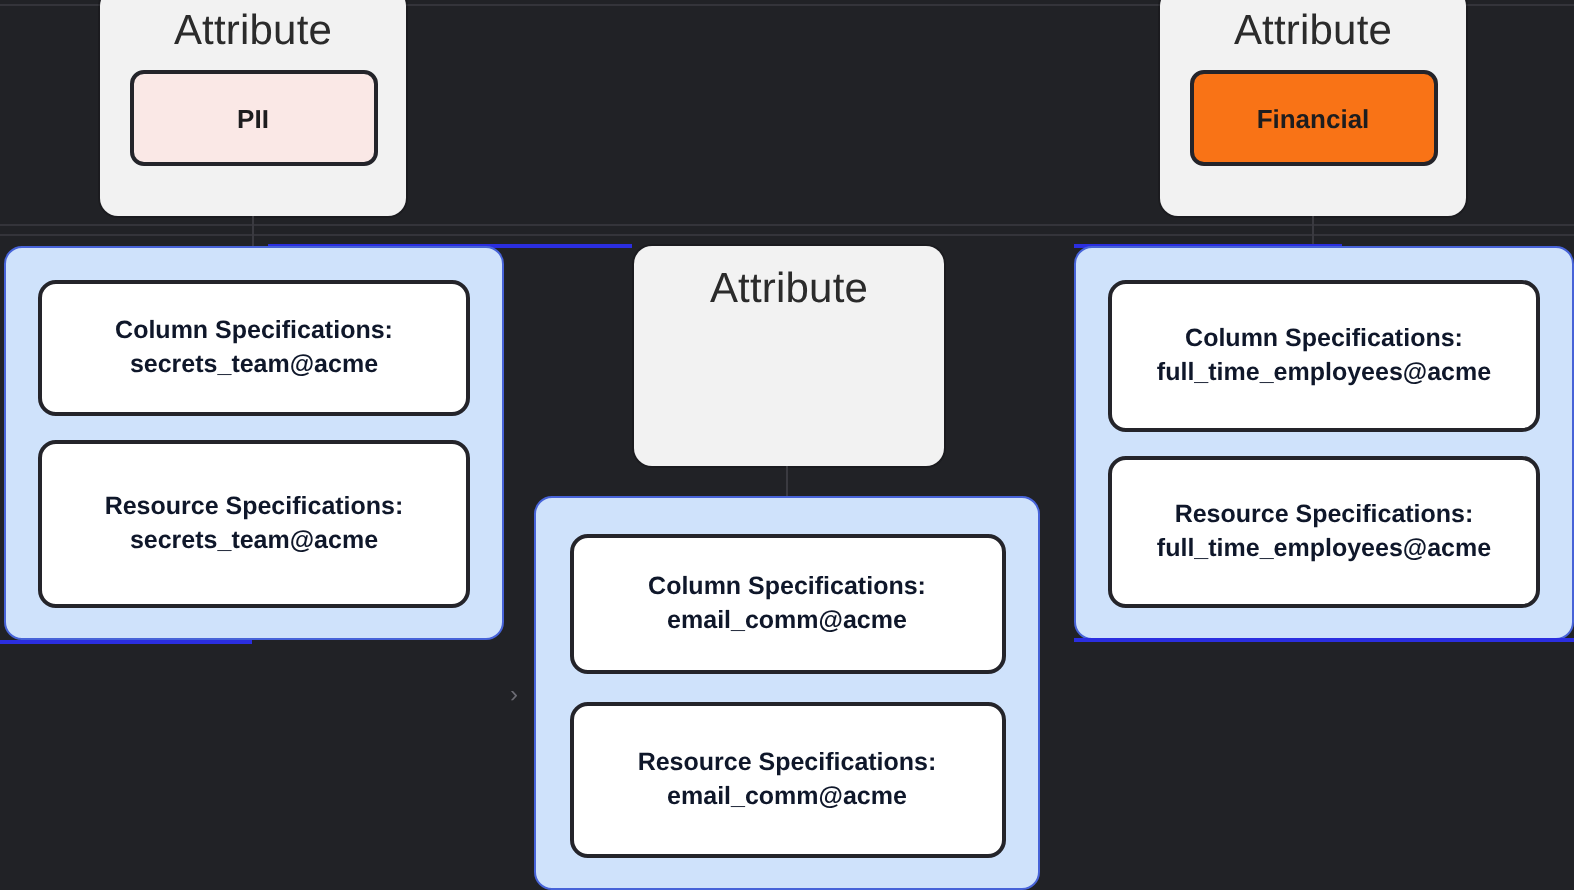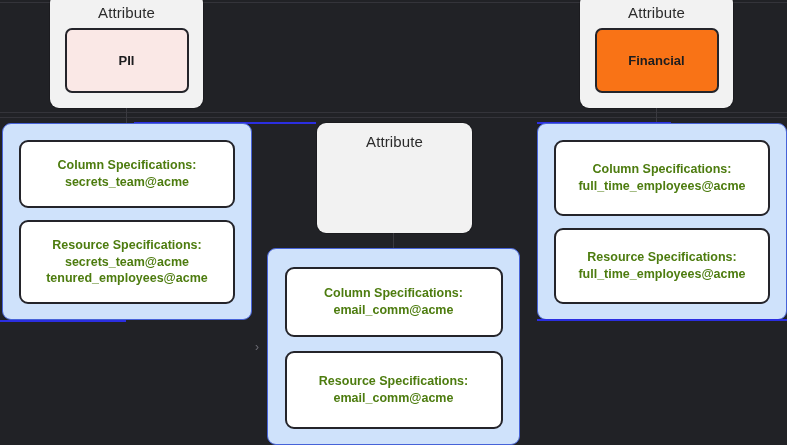--- a/index.html
+++ b/index.html
@@ -22,39 +22,39 @@
   .attr-card {
     position: absolute;
     background: #f2f2f2;
     border-radius: 9px;
     display: flex;
     flex-direction: column;
     align-items: center;
     box-shadow: 0 0 0 1px rgba(0,0,0,0.18);
   }
   .attr-title {
-    font-size: 15px;
+    font-size: 21px;
     color: #2b2b2b;
     font-weight: 400;
     margin-top: 10px;
     margin-bottom: 7px;
     letter-spacing: 0.1px;
     white-space: nowrap;
   }
   .attr-chip {
     border: 2px solid #24242a;
     border-radius: 7px;
     font-size: 13px;
     font-weight: bold;
     color: #1d1d1f;
     display: flex;
     align-items: center;
     justify-content: center;
     width: 124px;
-    height: 65px;
+    height: 48px;
     white-space: nowrap;
   }
 
   
   .spec-panel {
     position: absolute;
     background: #cfe2fb;
     border-radius: 9px;
     border: 1px solid #4763d8;
     display: flex;
@@ -65,21 +65,21 @@
     background: #ffffff;
     border: 2px solid #24242a;
     border-radius: 9px;
     display: flex;
     flex-direction: column;
     align-items: center;
     justify-content: center;
     text-align: center;
     font-size: 12.5px;
     font-weight: bold;
-    color: #4d7c0f;
+    color: #0f172a;
     line-height: 1.33;
     padding: 6px 8px;
   }
   .spec-card .ln { display: block; white-space: nowrap; }
 
   
   .edge-line {
     position: absolute;
     background: #2b2ee0;
   }
@@ -127,21 +127,20 @@
   <div class="edge-line" style="left:537px; top:122px; width:134px; height:2px;"></div>
 
   <div class="spec-panel" style="left:2px; top:123px; width:250px; height:197px;">
     <div class="spec-card" style="margin-top:16px; width:216px; height:68px;">
       <span class="ln">Column Specifications:</span>
       <span class="ln">secrets_team@acme</span>
     </div>
     <div class="spec-card" style="margin-top:12px; width:216px; height:84px;">
       <span class="ln">Resource Specifications:</span>
       <span class="ln">secrets_team@acme</span>
-      <span class="ln">tenured_employees@acme</span>
     </div>
   </div>
   <div class="edge-line" style="left:0px; top:320px; width:126px; height:2px;"></div>
 
   <div class="spec-panel" style="left:537px; top:123px; width:250px; height:197px;">
     <div class="spec-card" style="margin-top:16px; width:216px; height:76px;">
       <span class="ln">Column Specifications:</span>
       <span class="ln">full_time_employees@acme</span>
     </div>
     <div class="spec-card" style="margin-top:12px; width:216px; height:76px;">

